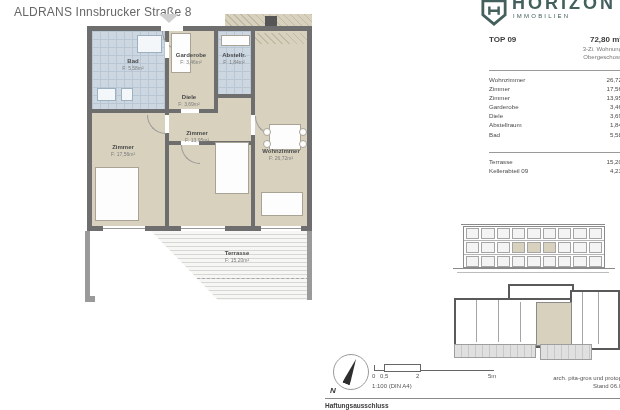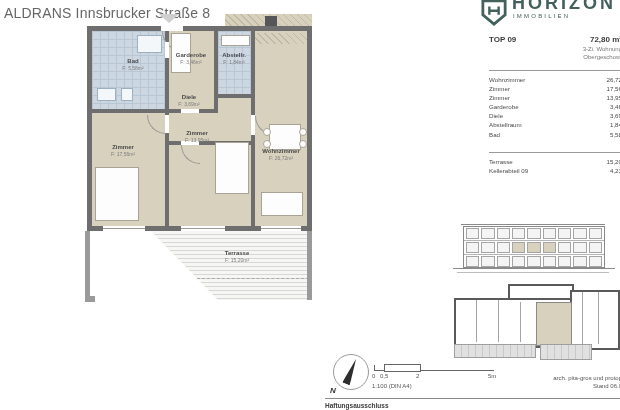--- a/index.html
+++ b/index.html
@@ -2,21 +2,21 @@
 <html><head>
 <meta charset="utf-8">
 <style>
   html,body{margin:0;padding:0;}
   body{
     width:620px;height:410px;position:relative;overflow:hidden;
     background:#ffffff;font-family:"Liberation Sans",sans-serif;color:#444;
   }
   .abs{position:absolute;}
   
-  #doc-title{left:4px;top:5px;font-size:14px;color:#666;letter-spacing:.2px;}
+  #doc-title{left:14px;top:5px;font-size:12px;color:#666;letter-spacing:.2px;}
   
   #plan{left:85px;top:12px;width:232px;height:300px;}
   .shell{left:2px;top:14px;width:225px;height:205px;background:#6e6e6e;}
   .room{position:absolute;}
   .beige{background:#d7d1be;}
   .blue{
     background-color:#ccd7e2;
     background-image:linear-gradient(#b9c7d5 1px,transparent 1px),
                      linear-gradient(90deg,#b9c7d5 1px,transparent 1px);
     background-size:8px 8px;

